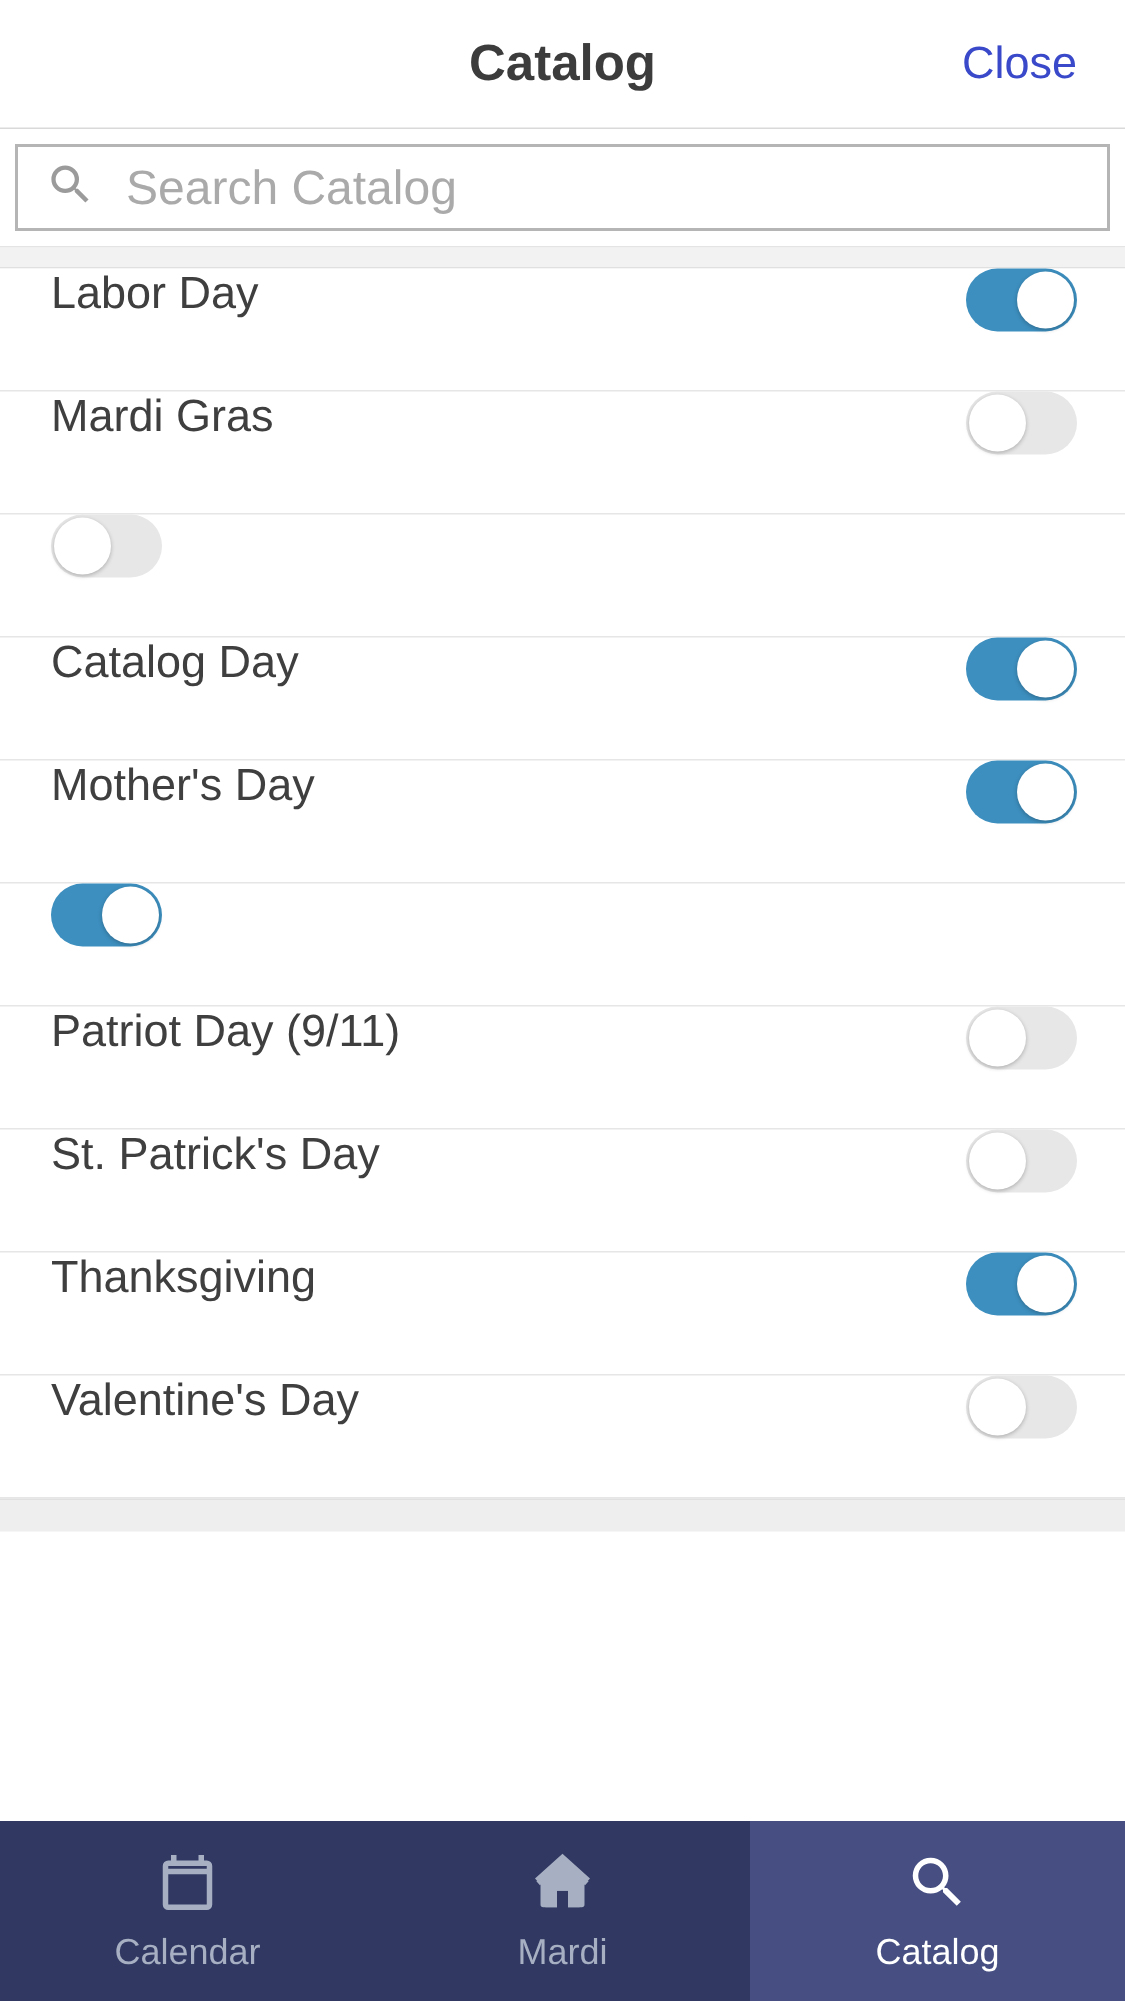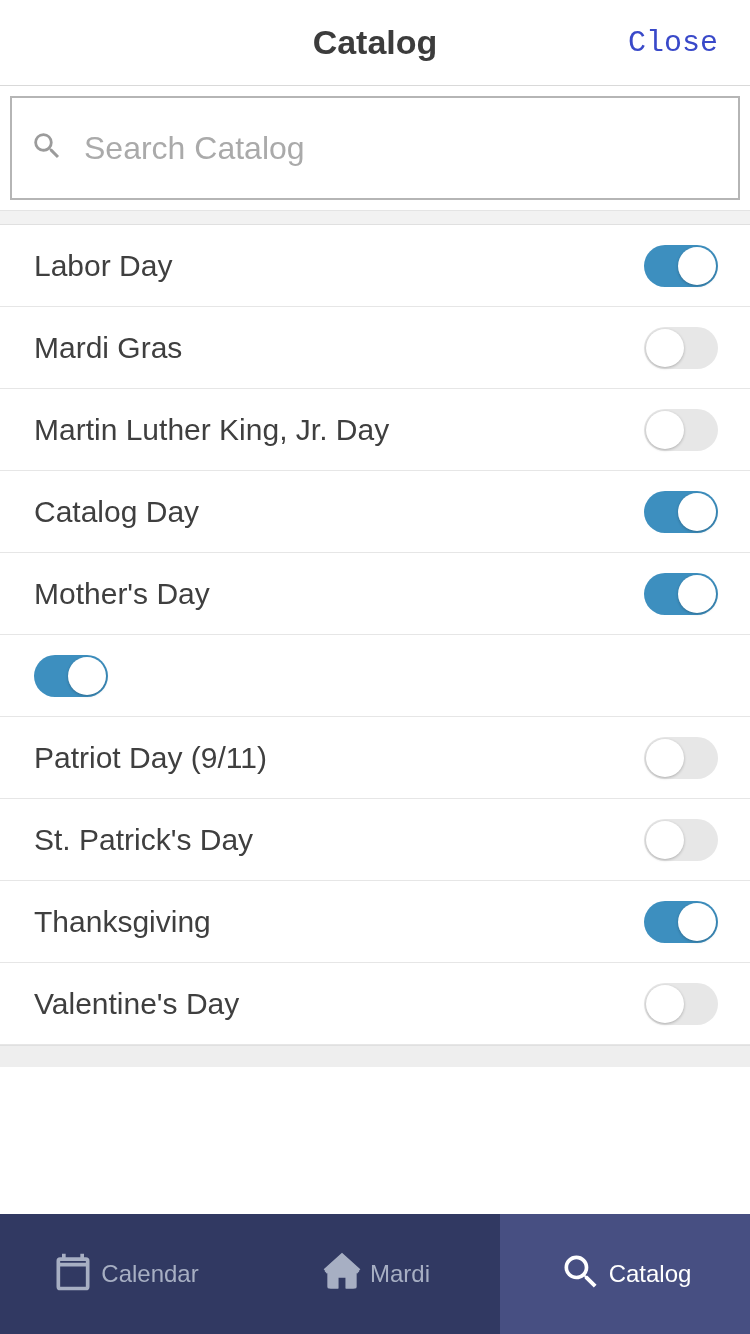--- a/index.html
+++ b/index.html
@@ -25,32 +25,31 @@
     font-size: 34px;
     font-weight: 700;
     color: #3c3c3c;
   }
   .header-close {
     position: absolute;
     right: 32px;
     font-size: 30px;
     color: #3949c9;
     font-weight: 400;
-    font-family: Liberation Mono, monospace;
   }
 
   
   .search-wrap {
     padding: 10px 10px 10px 10px;
     border-bottom: 1px solid #e4e4e4;
     background: #fff;
     box-shadow: 0 3px 4px rgba(0,0,0,0.06);
   }
   .search-box {
-    height: 104px;
+    height: 58px;
     border: 2px solid #b5b5b5;
     display: flex;
     align-items: center;
     padding: 0 18px;
     gap: 20px;
   }
   .search-icon svg { width: 34px; height: 34px; fill: #9b9b9b; }
   .search-input {
     border: none;
     outline: none;
@@ -68,21 +67,20 @@
     border-bottom: 1px solid #e0e0e0;
   }
 
   
   .list {
     background: #fff;
   }
   .row {
     height: 82px;
     display: flex;
-    align-items: center;
     justify-content: space-between;
     padding: 0 32px 0 34px;
     border-bottom: 1px solid #e6e6e6;
   }
   .row-label {
     font-size: 30px;
     color: #3f3f3f;
     font-weight: 400;
   }
 
@@ -121,20 +119,21 @@
     bottom: 0;
     left: 0;
     right: 0;
     height: 120px;
     background: #313962;
     display: flex;
   }
   .tab {
     flex: 1;
     display: flex;
+    flex-direction: column;
     align-items: center;
     justify-content: center;
     gap: 6px;
     color: #a7afc3;
   }
   .tab.active {
     background: #474f82;
     color: #ffffff;
   }
   .tab svg {
@@ -174,21 +173,20 @@
         <div class="knob"></div>
       </div>
     </div>
     <div class="row">
       <div class="row-label">Mardi Gras</div>
       <div class="toggle off">
         <div class="knob"></div>
       </div>
     </div>
     <div class="row">
-      <div class="row-label">Martin Luther King, Jr. Day</div>
       <div class="toggle off">
         <div class="knob"></div>
       </div>
     </div>
     <div class="row">
       <div class="row-label">Catalog Day</div>
       <div class="toggle on">
         <div class="knob"></div>
       </div>
     </div>

